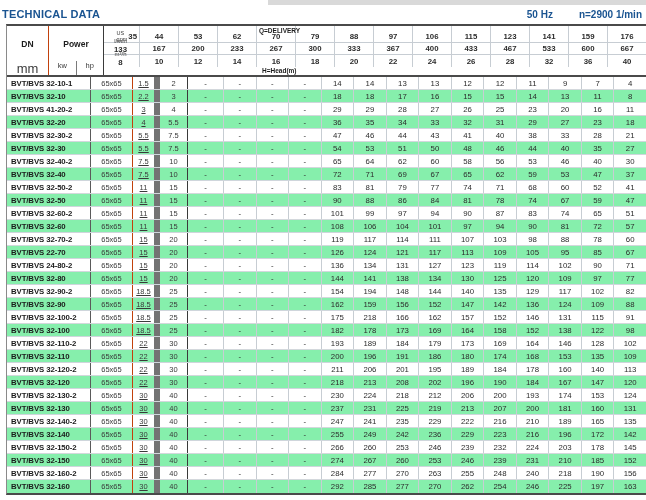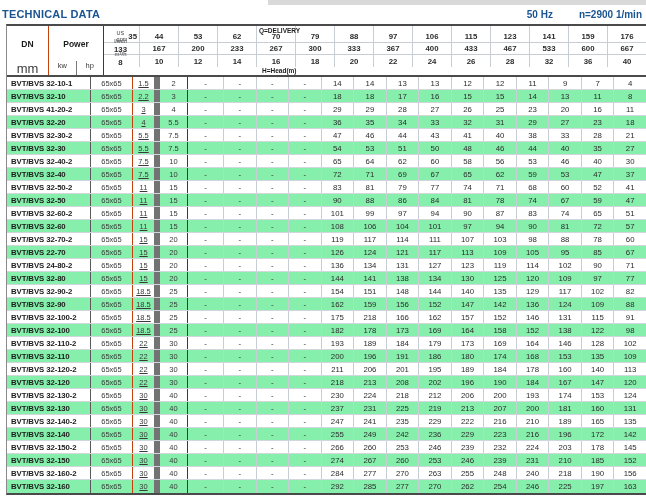--- a/index.html
+++ b/index.html
@@ -530,21 +530,21 @@
     <div class="cell c-model model-cell">BVT/BVS 32-90-2</div>
     <div class="cell c-dn dn-cell">65x65</div>
     <div class="cell c-kw kw-cell">18.5</div>
     <div class="cell c-hp hp-cell">25</div>
     <div class="head-cells">
           <div class="dcell first">-</div>
           <div class="dcell">-</div>
           <div class="dcell">-</div>
           <div class="dcell">-</div>
           <div class="dcell">154</div>
-          <div class="dcell">151</div>
+          <div class="dcell">194</div>
           <div class="dcell">148</div>
           <div class="dcell">144</div>
           <div class="dcell">140</div>
           <div class="dcell">135</div>
           <div class="dcell">129</div>
           <div class="dcell">117</div>
           <div class="dcell">102</div>
           <div class="dcell">82</div>
         </div>
   </div>

